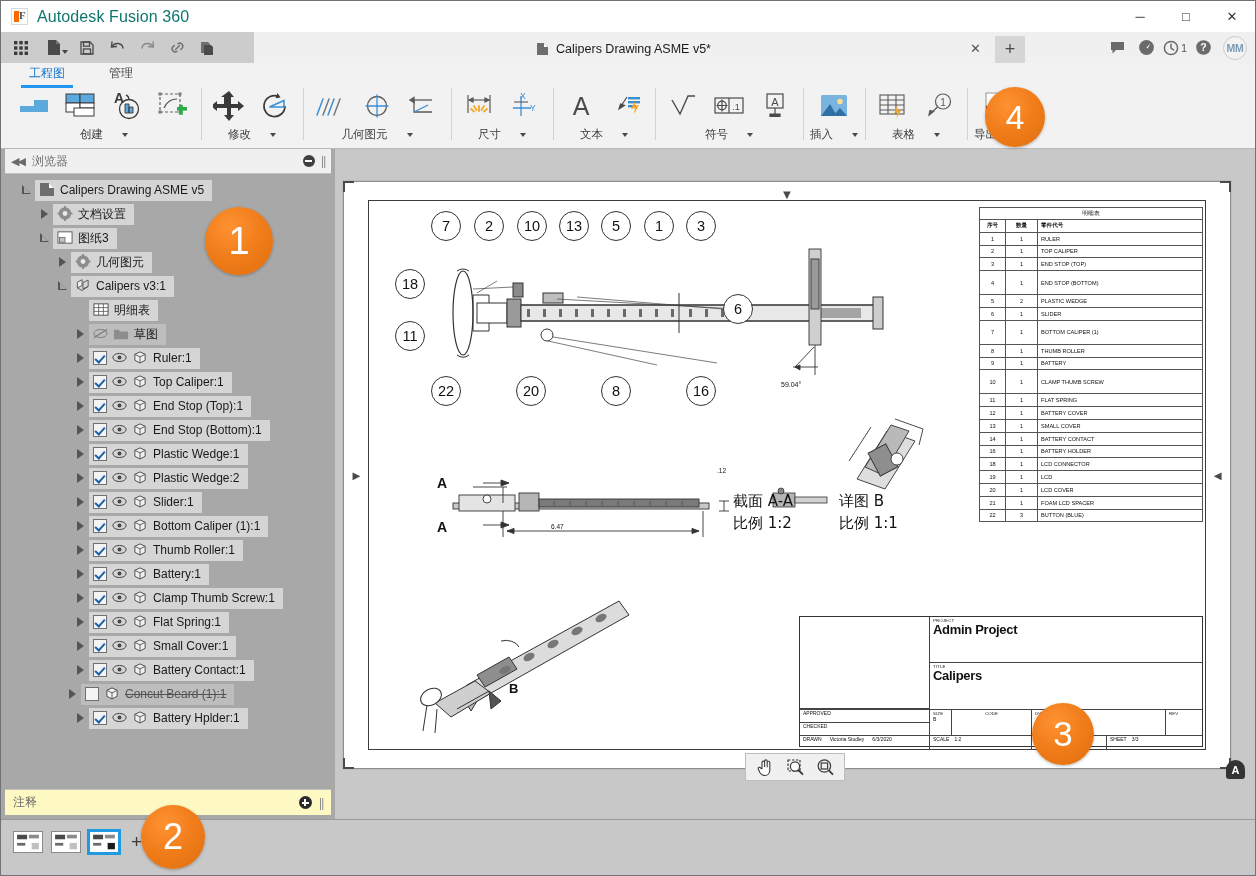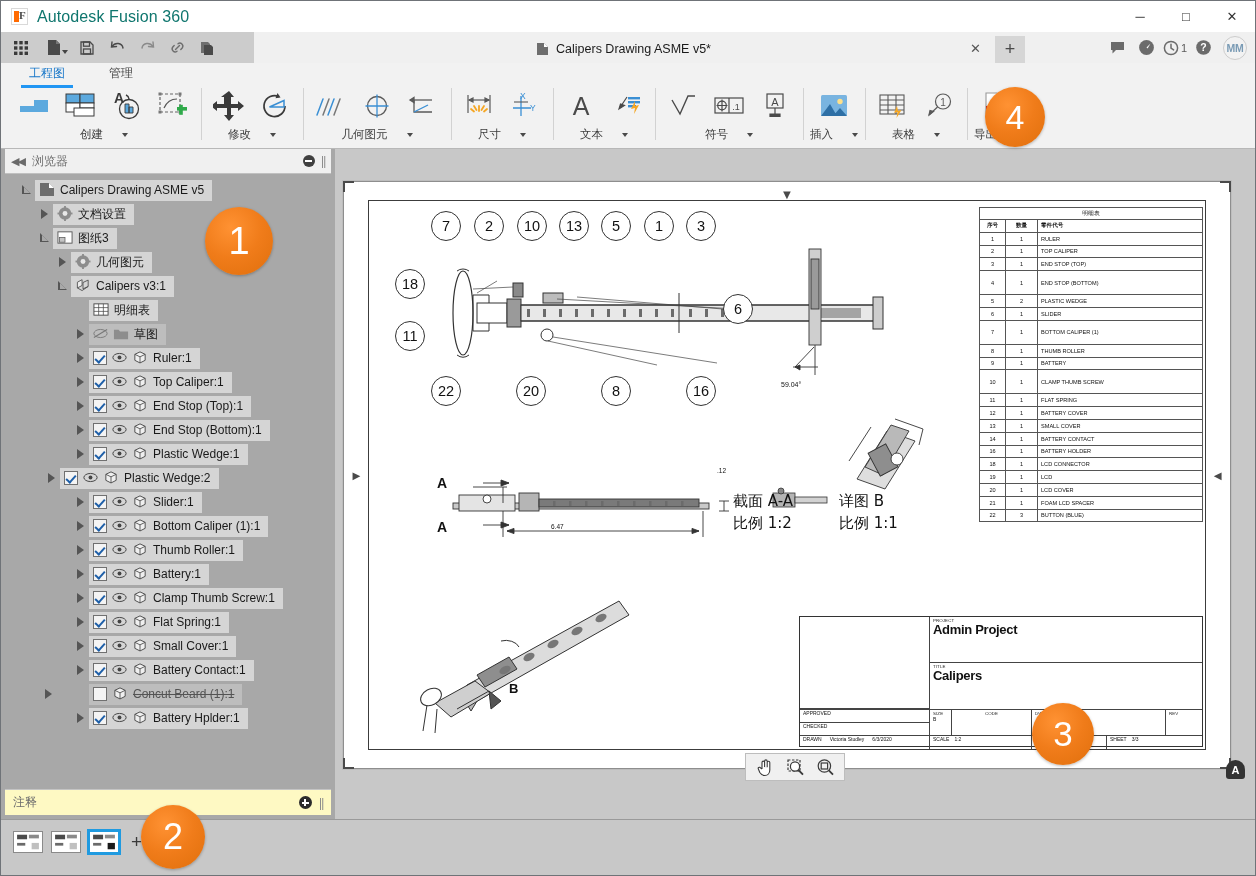--- a/index.html
+++ b/index.html
@@ -920,21 +920,21 @@
               <ellipse cx="8.5" cy="5.5" rx="7.5" ry="4.6" fill="none" stroke="#444" stroke-width="1.1"></ellipse>
               <circle cx="8.5" cy="5.5" r="2.2" fill="#444"></circle>
             </svg>
             <svg class="icn" viewBox="0 0 16 16">
               <path d="M2.5 4.6 L8 2 L13.5 4.6 L13.5 11 L8 13.8 L2.5 11z" fill="#f0f0f0" stroke="#4a4a4a" stroke-width="1"></path>
               <path d="M2.5 4.6 L8 7.3 L13.5 4.6 M8 7.3 v6.5" fill="none" stroke="#4a4a4a" stroke-width=".9"></path>
             </svg>
             <span class="txt">Plastic Wedge:1</span>
           </span>
         </div>
-        <div class="trow" style="padding-left: 43px;">
+        <div class="trow" style="padding-left: 72px;">
           <span class="tarrow">
             <i class="tri-right"></i>
           </span>
           <span class="tlabel">
             <i class="cbox on"></i>
             <svg class="eye" viewBox="0 0 17 11">
               <ellipse cx="8.5" cy="5.5" rx="7.5" ry="4.6" fill="none" stroke="#444" stroke-width="1.1"></ellipse>
               <circle cx="8.5" cy="5.5" r="2.2" fill="#444"></circle>
             </svg>
             <svg class="icn" viewBox="0 0 16 16">
@@ -1073,21 +1073,21 @@
               <ellipse cx="8.5" cy="5.5" rx="7.5" ry="4.6" fill="none" stroke="#444" stroke-width="1.1"></ellipse>
               <circle cx="8.5" cy="5.5" r="2.2" fill="#444"></circle>
             </svg>
             <svg class="icn" viewBox="0 0 16 16">
               <path d="M2.5 4.6 L8 2 L13.5 4.6 L13.5 11 L8 13.8 L2.5 11z" fill="#f0f0f0" stroke="#4a4a4a" stroke-width="1"></path>
               <path d="M2.5 4.6 L8 7.3 L13.5 4.6 M8 7.3 v6.5" fill="none" stroke="#4a4a4a" stroke-width=".9"></path>
             </svg>
             <span class="txt">Battery Contact:1</span>
           </span>
         </div>
-        <div class="trow" style="padding-left: 40px; gap: 32px;">
+        <div class="trow" style="padding-left: 64px;">
           <span class="tarrow">
             <i class="tri-right"></i>
           </span>
           <span class="tlabel dim strike">
             <i class="cbox"></i>
             <svg class="icn" viewBox="0 0 16 16">
               <path d="M2.5 4.6 L8 2 L13.5 4.6 L13.5 11 L8 13.8 L2.5 11z" fill="#f0f0f0" stroke="#4a4a4a" stroke-width="1"></path>
               <path d="M2.5 4.6 L8 7.3 L13.5 4.6 M8 7.3 v6.5" fill="none" stroke="#4a4a4a" stroke-width=".9"></path>
             </svg>
             <span class="txt">Concut Beard (1):1</span>

